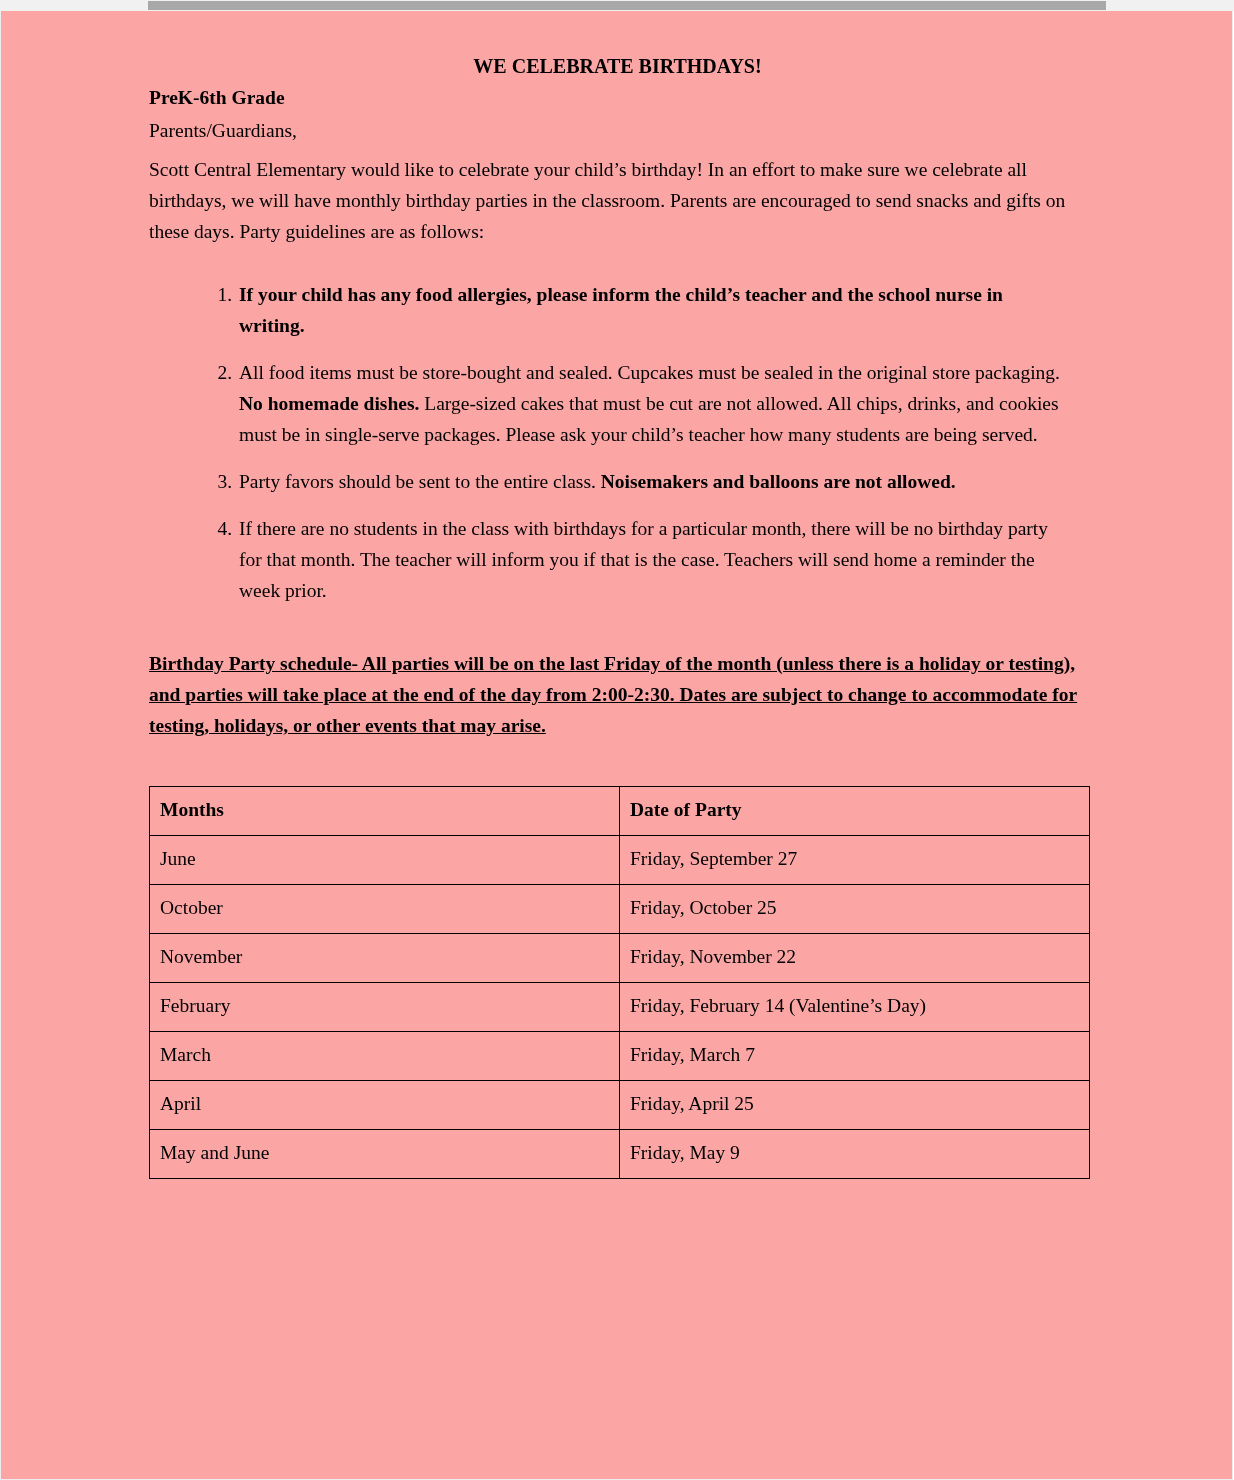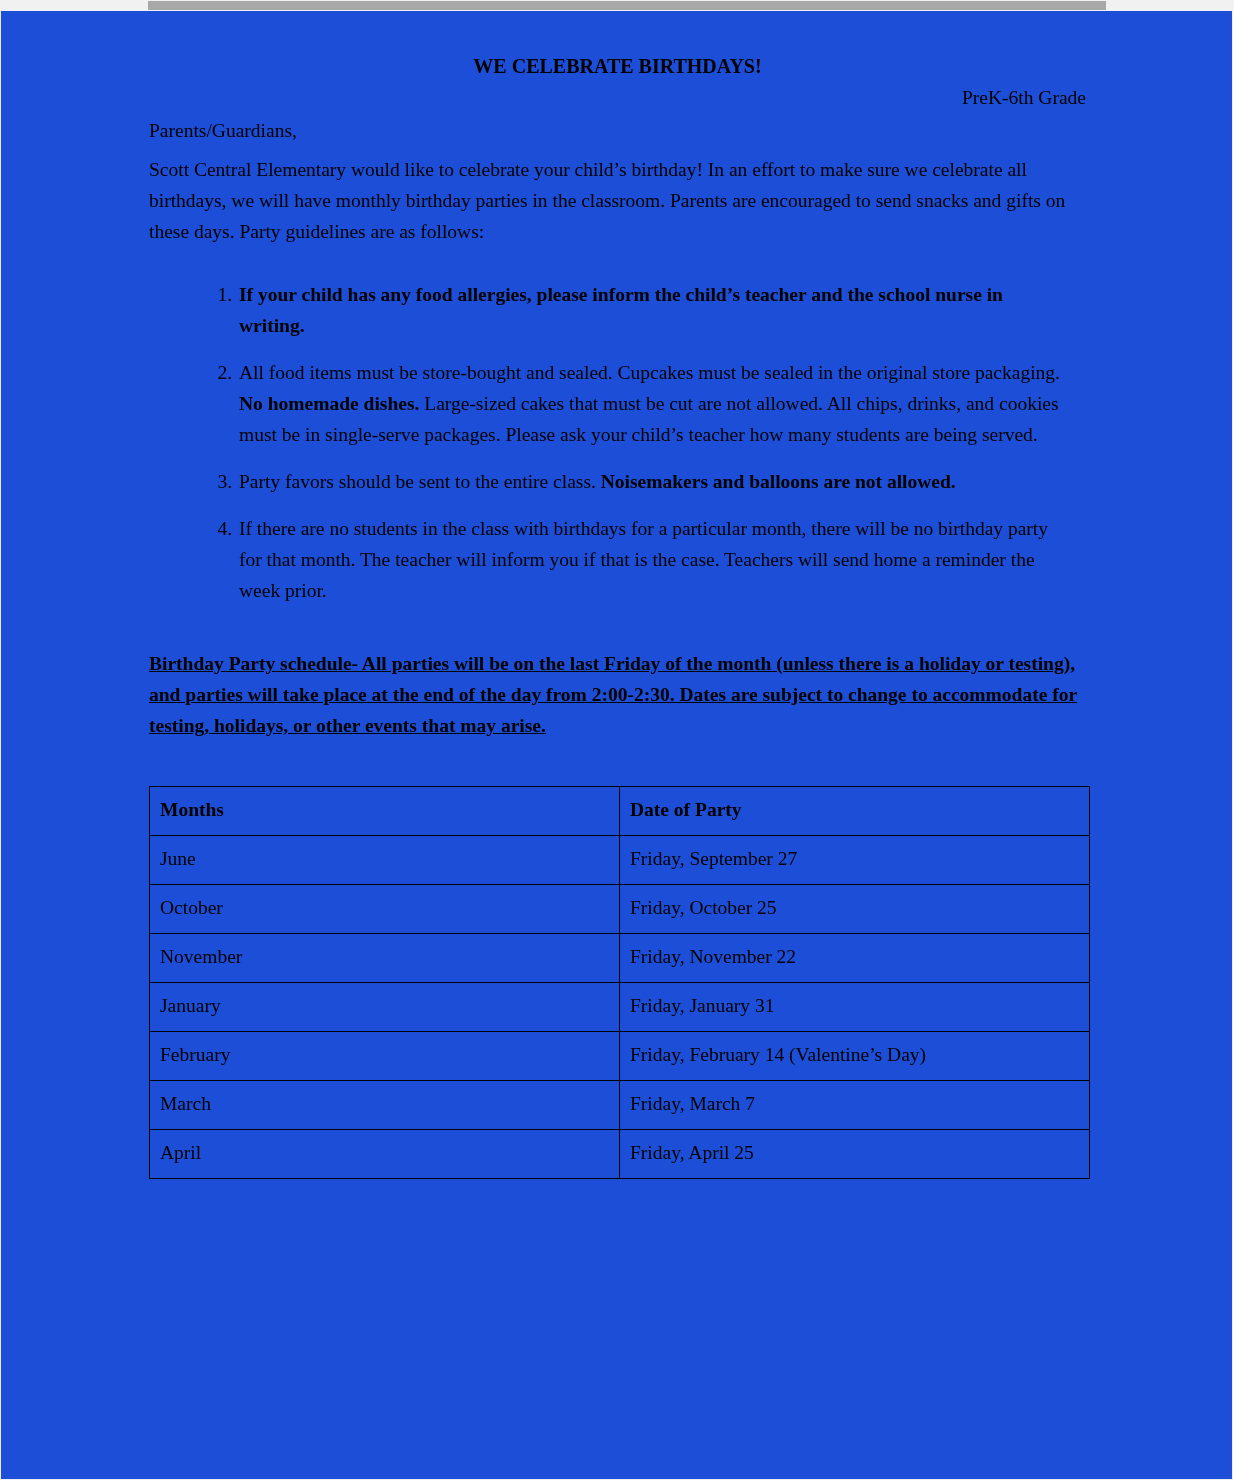--- a/index.html
+++ b/index.html
@@ -26,38 +26,39 @@
     left: 148px; top: 1px;
     width: 958px; height: 9px;
     background: #a8a8a8;
   }
 
   
   .page {
     position: absolute;
     top: 11px; left: 0;
     width: 1233px; height: 1469px;
-    background: #1d4ed8;
+    background: #fca5a5;
     border-left: 1px solid #ededed;
     border-right: 1px solid #ededed;
     border-bottom: 1px solid #ededed;
     padding: 40px 146px 0 148px;
   }
 
   .doc-title {
     margin: 0;
     font-size: 20px;
     font-weight: bold;
     text-align: center;
     line-height: 31px;
   }
   .doc-subtitle {
     font-size: 19.5px;
-    text-align: right;
+    text-align: left;
     line-height: 31px;
+    font-weight: bold;
   }
   .salutation {
     margin: 2px 0 8px 0;
     font-size: 19.5px;
     line-height: 31px;
   }
   .intro {
     margin: 0;
     font-size: 19.5px;
     line-height: 31px;
@@ -142,31 +143,31 @@
       </tr>
       <tr>
         <td>October</td>
         <td>Friday, October 25</td>
       </tr>
       <tr>
         <td>November</td>
         <td>Friday, November 22</td>
       </tr>
       <tr>
-        <td>January</td>
-        <td>Friday, January 31</td>
-      </tr>
-      <tr>
         <td>February</td>
         <td>Friday, February 14 (Valentine’s Day)</td>
       </tr>
       <tr>
         <td>March</td>
         <td>Friday, March 7</td>
       </tr>
       <tr>
         <td>April</td>
         <td>Friday, April 25</td>
       </tr>
+      <tr>
+        <td>May and June</td>
+        <td>Friday, May 9</td>
+      </tr>
     </tbody>
   </table>
 
 </div>
 
 </body></html>

